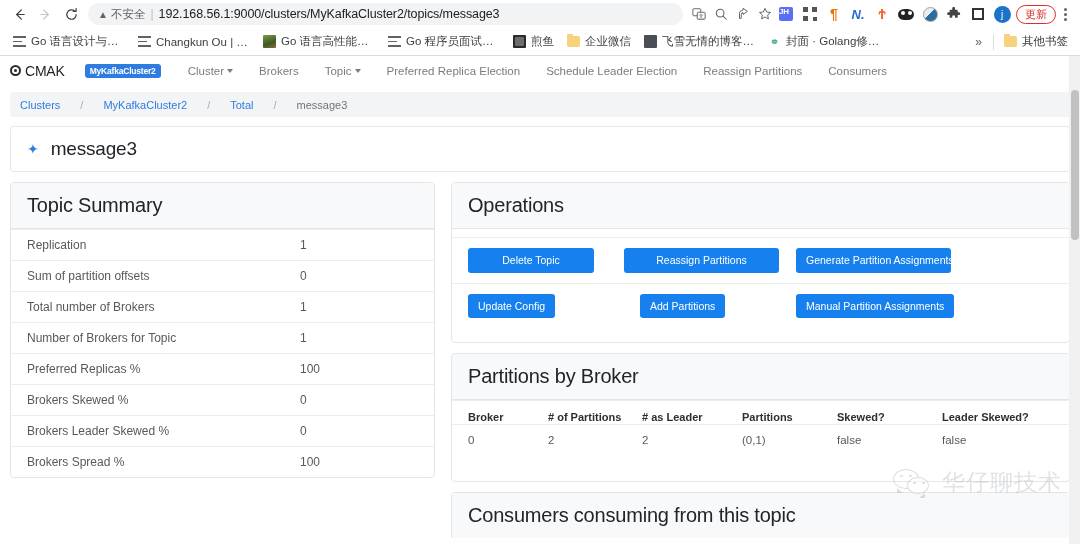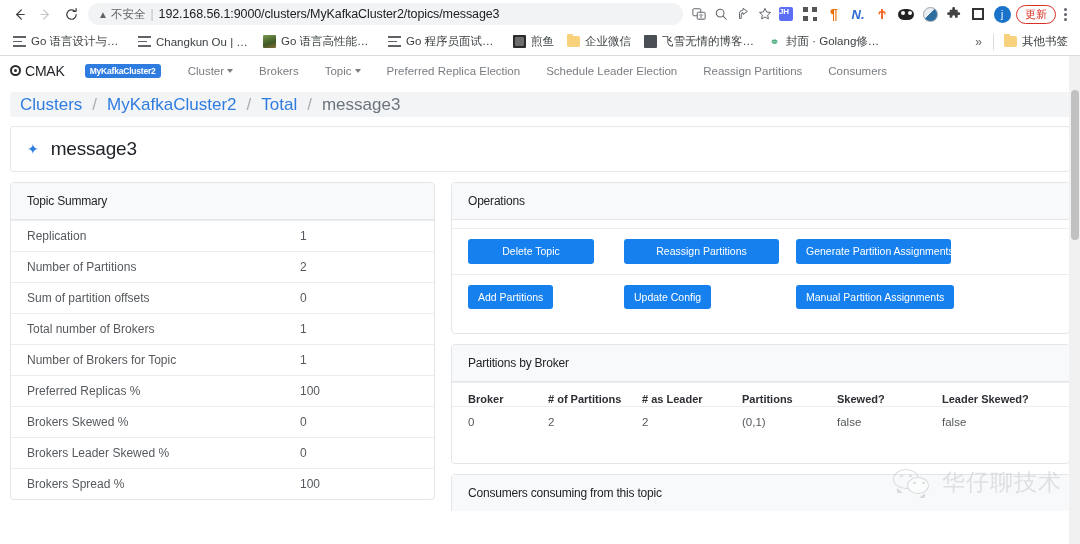--- a/index.html
+++ b/index.html
@@ -176,23 +176,23 @@
   }
   .caret { border-left:3px solid transparent;border-right:3px solid transparent;border-top:4px solid #787d82; display:inline-block;}
 
   .breadcrumb-bar {
     margin: 6px 10px 0 10px;
     background: #f3f4f6;
     border-radius: 3px;
     height: 25px;
     display: flex; align-items: center;
     padding: 0 10px;
-    font-size: 17px;
+    font-size: 11px;
     color: #6c757d;
-    gap: 10px;
+    gap: 20px;
   }
   .bc-link { color: #2f7ce0; }
   .bc-sep { color: #a9aeb3; }
 
   .title-card {
     margin: 9px 10px 0 10px;
     background: #fff;
     border: 1px solid #e6e8ea;
     border-radius: 3px;
     height: 46px;
@@ -216,21 +216,21 @@
     background: #fff;
     border: 1px solid #e3e5e8;
     border-radius: 4px;
     margin-bottom: 10px;
     overflow: hidden;
   }
   .card-head {
     background: #f8f9fa;
     border-bottom: 1px solid #e3e5e8;
     padding: 11px 16px;
-    font-size: 12px;
+    font-size: 20px;
     color: #212529;
     letter-spacing: -0.2px;
   }
   .card-body { padding: 0; }
 
   table.kv { width: 100%; border-collapse: collapse; }
   table.kv tr { border-top: 1px solid #ecedef; }
   table.kv tr:first-child { border-top: 1px solid #ecedef; }
   table.kv td {
     padding: 8px 16px;
@@ -540,24 +540,20 @@
       <div class="card">
         <div class="card-head">Topic Summary</div>
         <div class="card-body">
           <table class="kv">
             <tbody>
                 <tr>
                   <td>Replication</td>
                   <td class="val">1</td>
                 </tr>
             <tr>
-                  <td>Number of Partitions</td>
-                  <td class="val">2</td>
-                </tr>
-            <tr>
                   <td>Sum of partition offsets</td>
                   <td class="val">0</td>
                 </tr>
             <tr>
                   <td>Total number of Brokers</td>
                   <td class="val">1</td>
                 </tr>
             <tr>
                   <td>Number of Brokers for Topic</td>
                   <td class="val">1</td>
@@ -594,25 +590,25 @@
               <button class="btn" style="width:126px">Delete Topic</button>
             </div>
             <div class="slot s2">
               <button class="btn" style="width:155px">Reassign Partitions</button>
             </div>
             <div class="slot">
               <button class="btn" style="width:155px">Generate Partition Assignments</button>
             </div>
           </div>
           <div class="ops-row">
+            <div class="slot s2">
+              <button class="btn">Update Config</button>
+            </div>
             <div class="slot s1">
               <button class="btn">Add Partitions</button>
-            </div>
-            <div class="slot s2">
-              <button class="btn">Update Config</button>
             </div>
             <div class="slot">
               <button class="btn">Manual Partition Assignments</button>
             </div>
           </div>
         </div>
       </div>
 
       <div class="card">
         <div class="card-head">Partitions by Broker</div>

